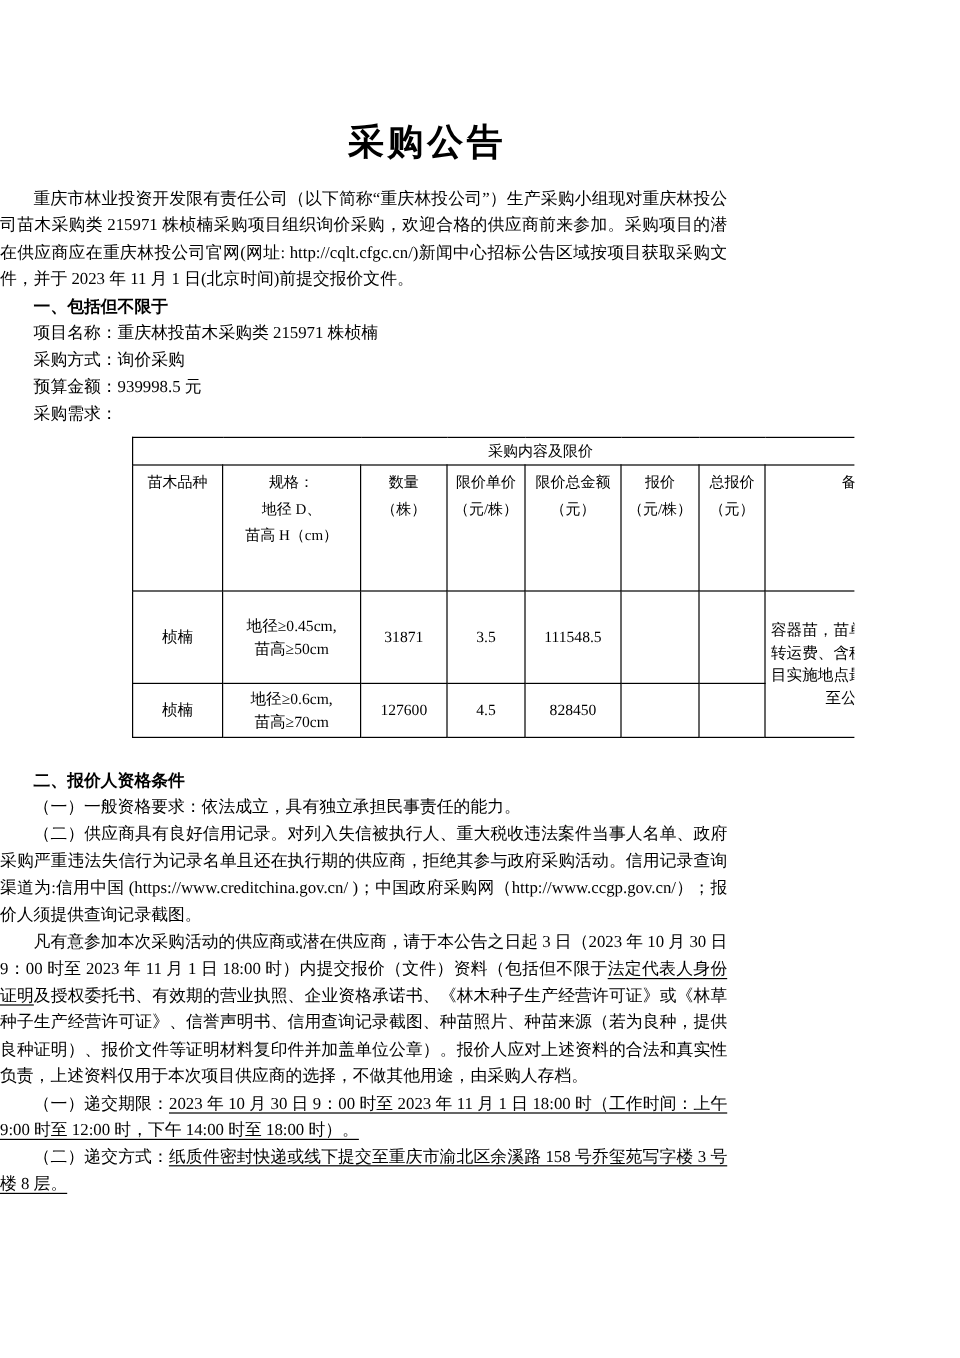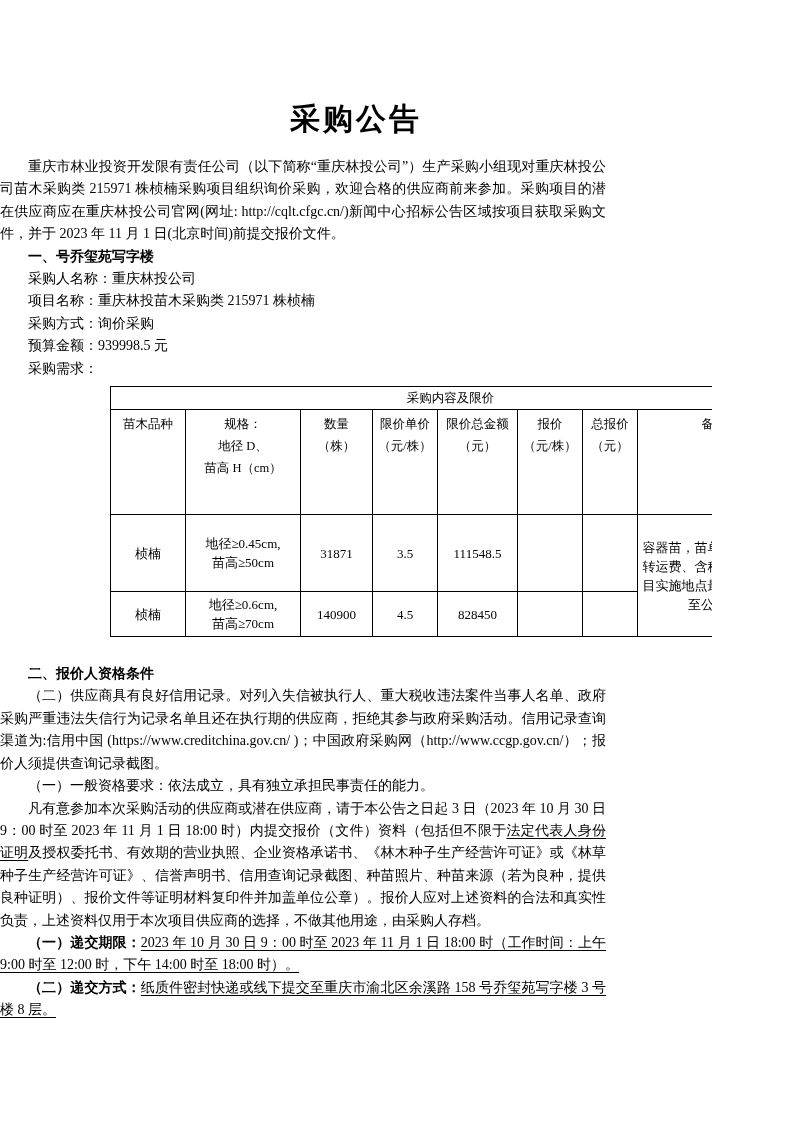--- a/index.html
+++ b/index.html
@@ -27,21 +27,21 @@
     font-size:14px;
     line-height:22.4px;
     text-align:justify;
     text-justify:inter-ideograph;
   }
   p{margin:0;}
   .indent{text-indent:28px;}
   .sec-heading{font-weight:bold;text-indent:28px;}
   .field{text-indent:28px;}
   u{text-underline-offset:3px;text-decoration-thickness:1px;}
-  .bold{font-weight:bold;}
+  .bold{font-weight:normal;}
 
   table.ptable{
     border-collapse:collapse;
     table-layout:fixed;
     width:680px;
     margin:6px 0 0 110px;
     font-size:12.5px;
     padding-left:12px;
   }
   table.ptable td{
@@ -72,22 +72,21 @@
 <body>
 
 <div class="page">
 
   <h1 class="title">采购公告</h1>
 
   <div class="text">
 
     <p class="indent"><span>重庆市林业投资开发限有责任公司（以下简称“重庆林投公司”）生产采购小组现对重庆林投公司苗木采购类 215971 株桢楠采购项目组织询价采购，欢迎合格的供应商前来参加。采购项目的潜在供应商应在重庆林投公司官网(网址: </span><span>http://cqlt.cfgc.cn/</span><span>)新闻中心招标公告区域按项目获取采购文件，并于 2023 年 11 月 1 日(北京时间)前提交报价文件。</span></p>
 
-    <p class="sec-heading">一、号乔玺苑写字楼</p>
-    <p class="field">采购人名称：重庆林投公司</p>
+    <p class="sec-heading">一、包括但不限于</p>
     <p class="field">项目名称：重庆林投苗木采购类 215971 株桢楠</p>
     <p class="field">采购方式：询价采购</p>
     <p class="field">预算金额：939998.5 元</p>
     <p class="field">采购需求：</p>
   </div>
 
   <table class="ptable">
     <colgroup>
       <col style="width:75px">
         <col style="width:115px">
@@ -147,34 +146,34 @@
       <td></td>
       <td></td>
       <td class="note-cell" rowspan="2">容器苗，苗单价含运费、转运费、含税，运输至项目实施地点最近的货车可至公路旁</td>
     </tr>
     <tr class="body-row2">
       <td>桢楠</td>
       <td class="spec-cell">
         <div>地径≥0.6cm,</div>
         <div>苗高≥70cm</div>
       </td>
-      <td>140900</td>
+      <td>127600</td>
       <td>4.5</td>
       <td>828450</td>
       <td></td>
       <td></td>
     </tr>
   </tbody>
     </table>
 
   <div class="text after-table">
 
     <p class="sec-heading">二、报价人资格条件</p>
+    <p class="indent">（一）一般资格要求：依法成立，具有独立承担民事责任的能力。</p>
     <p class="indent"><span>（二）供应商具有良好信用记录。对列入失信被执行人、重大税收违法案件当事人名单、政府采购严重违法失信行为记录名单且还在执行期的供应商，拒绝其参与政府采购活动。信用记录查询渠道为:信用中国 (</span><span>https://www.creditchina.gov.cn/</span><span> )；中国政府采购网（</span><span>http://www.ccgp.gov.cn/</span><span>）；报价人须提供查询记录截图。</span></p>
-    <p class="indent">（一）一般资格要求：依法成立，具有独立承担民事责任的能力。</p>
 
     <p class="indent"><span>凡有意参加本次采购活动的供应商或潜在供应商，请于本公告之日起 3 日（2023 年 10 月 30 日 9：00 时至 2023 年 11 月 1 日 18:00 时）内提交报价（文件）资料（包括但不限于</span><u>法定代表人身份证明</u><span>及授权委托书、有效期的营业执照、企业资格承诺书、《林木种子生产经营许可证》或《林草种子生产经营许可证》、信誉声明书、信用查询记录截图、种苗照片、种苗来源（若为良种，提供良种证明）、报价文件等证明材料复印件并加盖单位公章）。报价人应对上述资料的合法和真实性负责，上述资料仅用于本次项目供应商的选择，不做其他用途，由采购人存档。</span></p>
 
     <p class="indent"><span class="bold">（一）递交期限：</span><u>2023 年 10 月 30 日 9：00 时至 2023 年 11 月 1 日 18:00 时（工作时间：上午 9:00 时至 12:00 时，下午 14:00 时至 18:00 时）。</u></p>
     <p class="indent"><span class="bold">（二）递交方式：</span><u>纸质件密封快递或线下提交至重庆市渝北区余溪路 158 号乔玺苑写字楼 3 号楼 8 层。</u></p>
 
   </div>
 
 </div>
 

